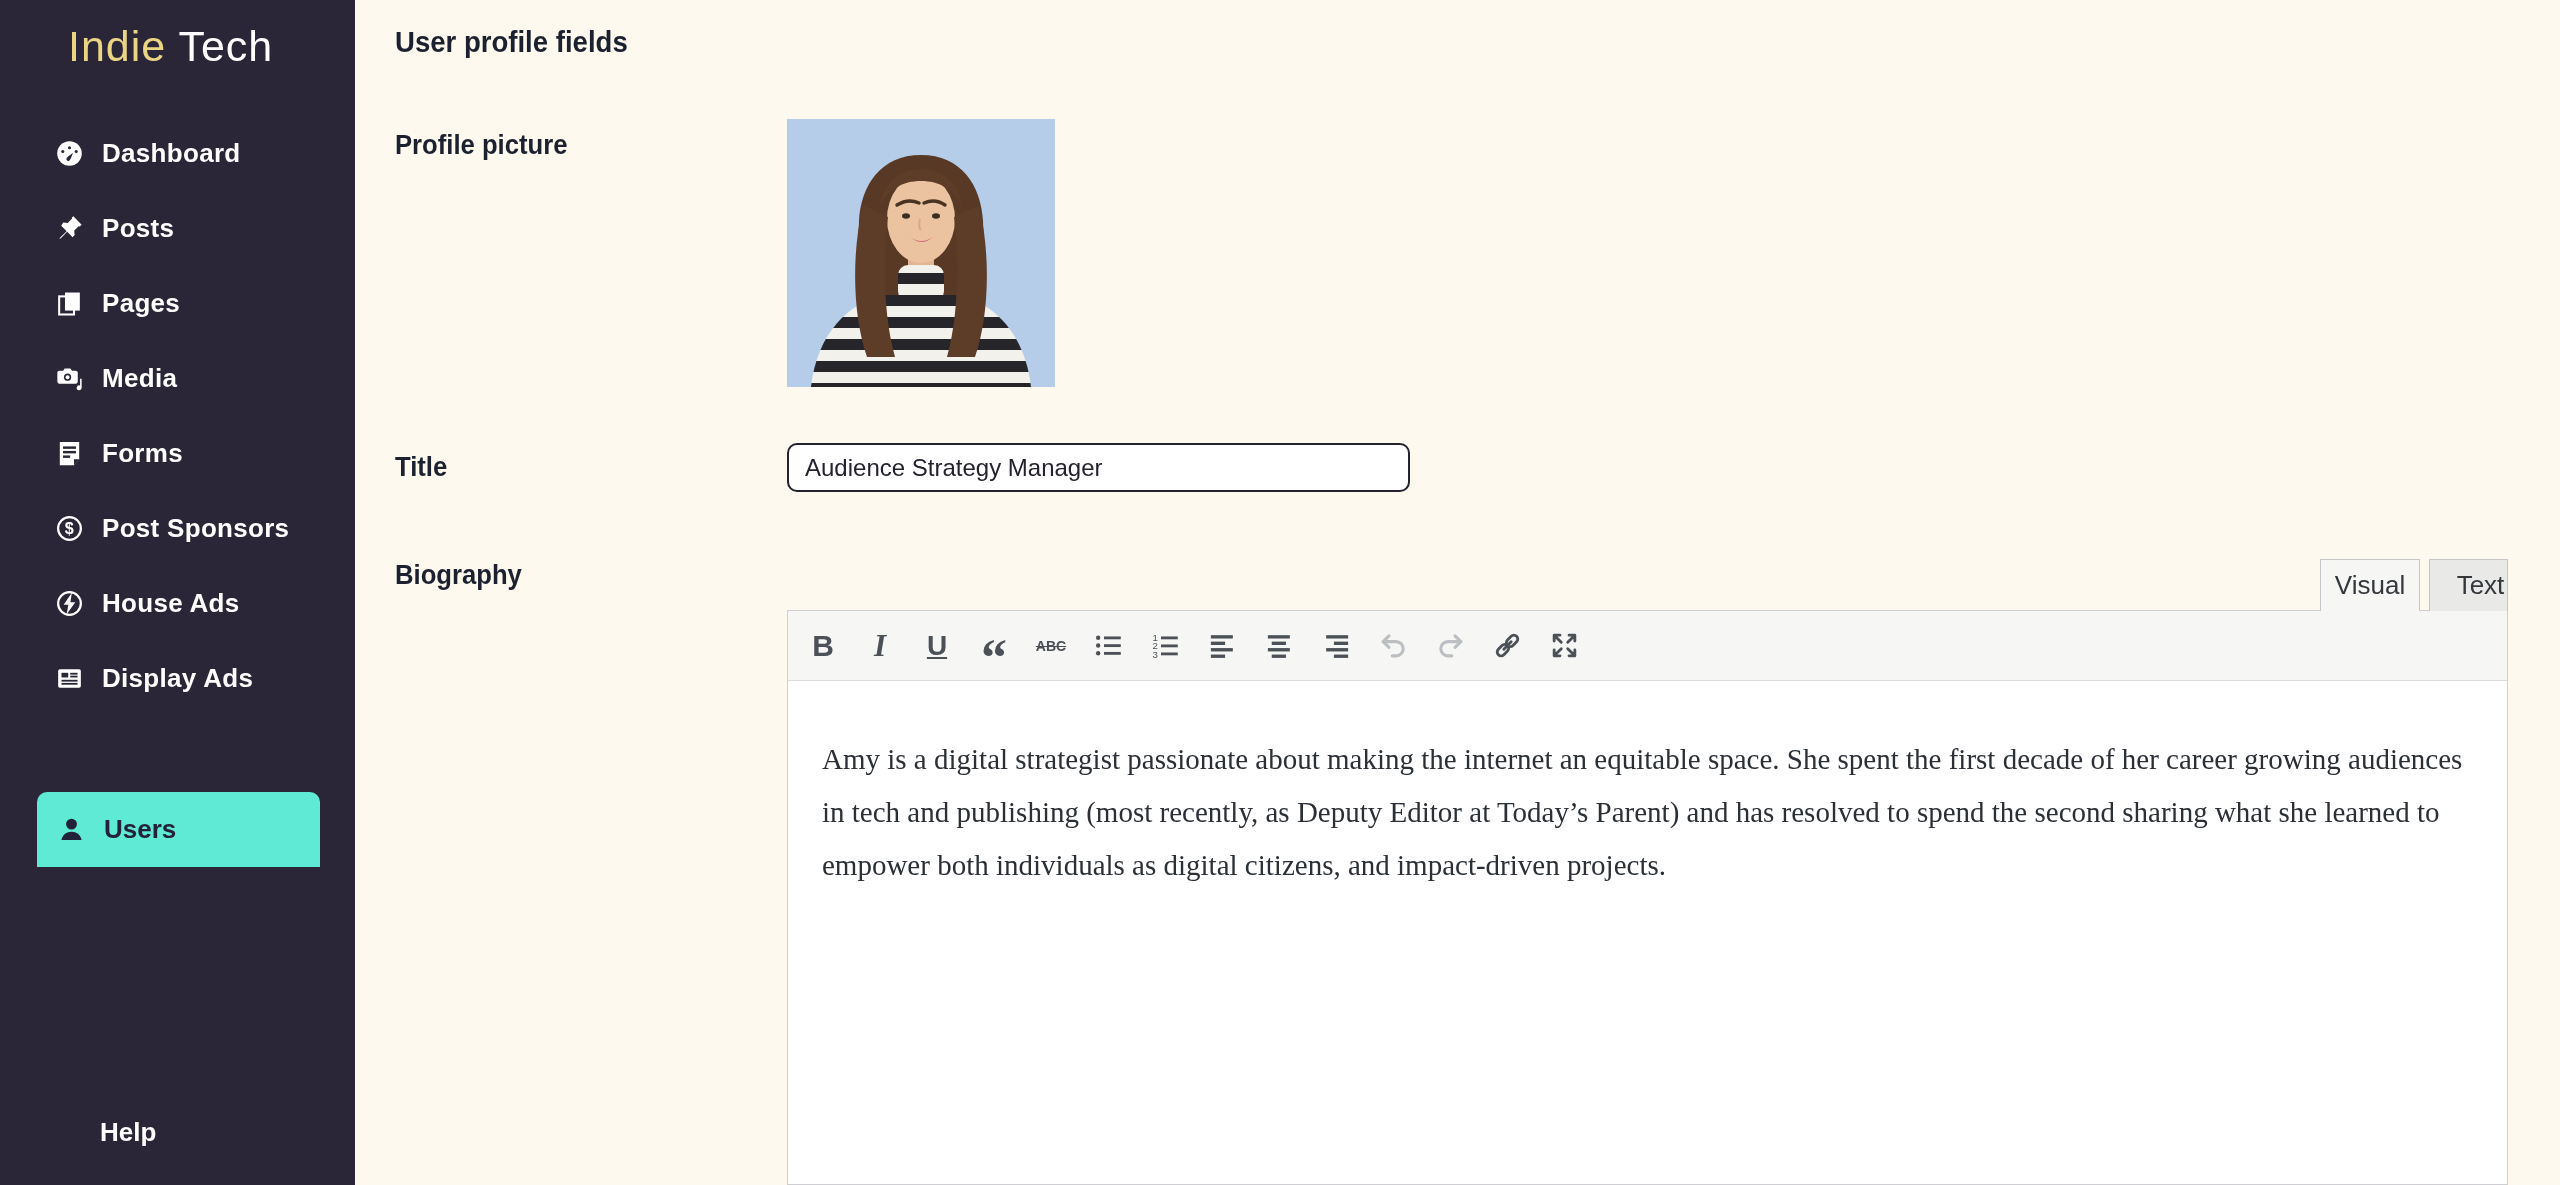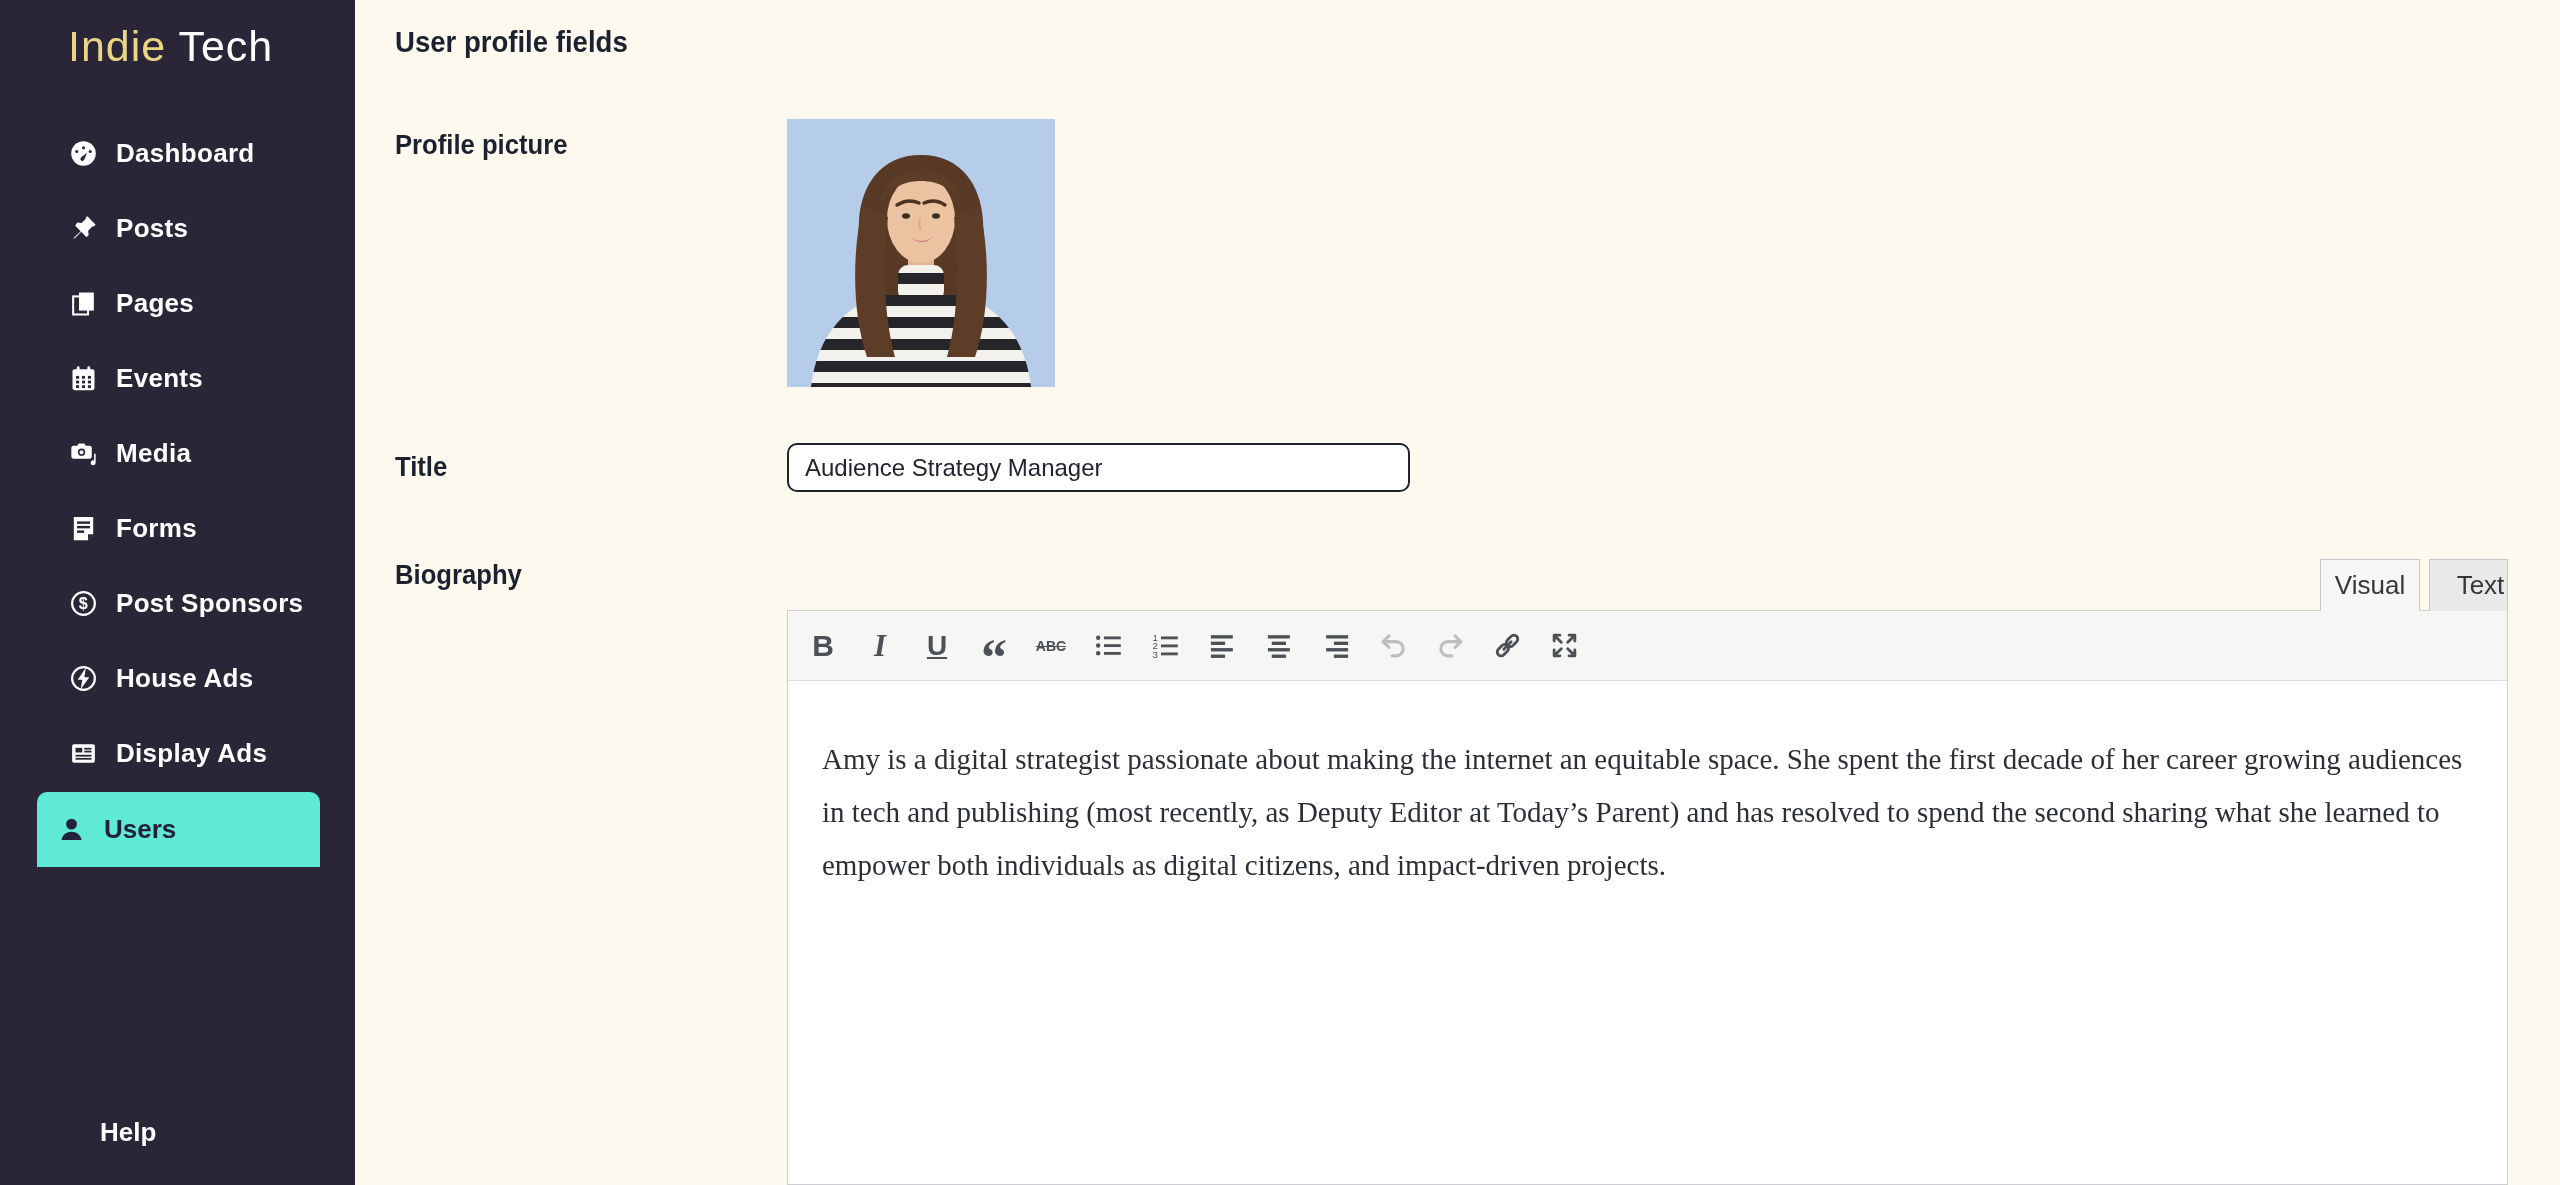--- a/index.html
+++ b/index.html
@@ -5,21 +5,21 @@
   * { margin:0; padding:0; box-sizing:border-box; }
   html,body { width:2560px; height:1185px; background:#fdf9ee; font-family:"Liberation Sans", sans-serif; overflow:hidden; }
   .stage { position:relative; width:2560px; height:1185px; }
 
   
   .sidebar { position:absolute; left:0; top:0; width:355px; height:1185px; background:#2a2637; }
   .logo { position:absolute; left:54px; top:22px; font-size:43px; font-weight:500; letter-spacing:1px; cursor:pointer; white-space:nowrap;margin-left:14px; }
   .logo .gold { color:#ead584; }
   .logo .white { color:#ffffff; }
   .nav { position:absolute; left:0; top:116px; width:100%; }
-  .nav-item { height:75px; display:flex; align-items:center; padding-left:68px; gap:17px; color:#ffffff; font-size:26px; font-weight:700; cursor:pointer; letter-spacing:.3px; }
+  .nav-item { height:75px; display:flex; align-items:center; padding-left:54px; gap:17px; color:#ffffff; font-size:26px; font-weight:700; cursor:pointer; letter-spacing:.3px; }
   .nav-item svg { width:31px; height:31px; flex:0 0 31px; }
   .users-block { position:absolute; left:37px; top:792px; width:283px; }
   .users-header { height:75px; background:#5eead4; border-radius:10px 10px 0 0; display:flex; align-items:center; padding-left:19px; gap:17px; color:#24213a; font-size:26px; font-weight:700; cursor:pointer; }
   .users-header svg { width:31px; height:31px; }
   .users-submenu { background:#edebf8; border-radius:0 0 10px 10px; padding:12px 0 22px; }
   .submenu-item { height:50px; line-height:50px; padding-left:20px; font-size:24px; color:#221f38; font-weight:500; cursor:pointer; white-space:nowrap; }
   .submenu-item.active { font-weight:700; }
   .help { position:absolute; left:100px; top:1112px; height:40px; line-height:40px; color:#ffffff; font-size:26px; font-weight:600; cursor:pointer; }
 
   
@@ -76,39 +76,20 @@
             <path d="M15 2.6 21.4 9l-1.5 1.5-.9-.2-3.4 3.4.4 3.4-1.6 1.6-4.2-4.2-4.9 5-1.2.7.7-1.2 5-4.9-4.2-4.2L7.2 7.3l3.4.4 3.4-3.4-.2-.9z"></path>
           </svg>
         <span>Posts</span>
       </div>
       <div class="nav-item">
         <svg viewBox="0 0 24 24">
             <rect x="4" y="6.5" width="11.5" height="14" fill="none" stroke="currentColor" stroke-width="1.6"></rect>
             <rect x="8.5" y="3.5" width="11.5" height="14" fill="currentColor"></rect>
           </svg>
         <span>Pages</span>
-      </div>
-      <div class="nav-item">
-        <svg viewBox="0 0 24 24">
-            <rect x="3.5" y="4.8" width="17" height="16.2" rx="1.6" fill="currentColor"></rect>
-            <rect x="6.8" y="2.6" width="2.2" height="4.2" rx="1.1" fill="currentColor"></rect>
-            <rect x="15" y="2.6" width="2.2" height="4.2" rx="1.1" fill="currentColor"></rect>
-            <g fill="#2a2637">
-              <rect x="6.2" y="10" width="2.4" height="2.2"></rect>
-              <rect x="10.8" y="10" width="2.4" height="2.2"></rect>
-              <rect x="15.4" y="10" width="2.4" height="2.2"></rect>
-              <rect x="6.2" y="13.6" width="2.4" height="2.2"></rect>
-              <rect x="10.8" y="13.6" width="2.4" height="2.2"></rect>
-              <rect x="15.4" y="13.6" width="2.4" height="2.2"></rect>
-              <rect x="6.2" y="17.2" width="2.4" height="2.2"></rect>
-              <rect x="10.8" y="17.2" width="2.4" height="2.2"></rect>
-              <rect x="15.4" y="17.2" width="2.4" height="2.2"></rect>
-            </g>
-          </svg>
-        <span>Events</span>
       </div>
       <div class="nav-item">
         <svg viewBox="0 0 24 24" fill="currentColor">
             <path d="M4.2 6h2.9l1.2-1.7h4.4L13.9 6h2.9c.9 0 1.6.7 1.6 1.6v6.8c0 .9-.7 1.6-1.6 1.6H4.2c-.9 0-1.6-.7-1.6-1.6V7.6C2.6 6.7 3.3 6 4.2 6z"></path>
             <circle cx="10.5" cy="11" r="2.8" fill="#2a2637"></circle>
             <circle cx="10.5" cy="11" r="1.5" fill="currentColor"></circle>
             <path d="M20.2 12.2h1.2v7a1.9 1.9 0 1 1-1.2-1.78z"></path>
           </svg>
         <span>Media</span>
       </div>

